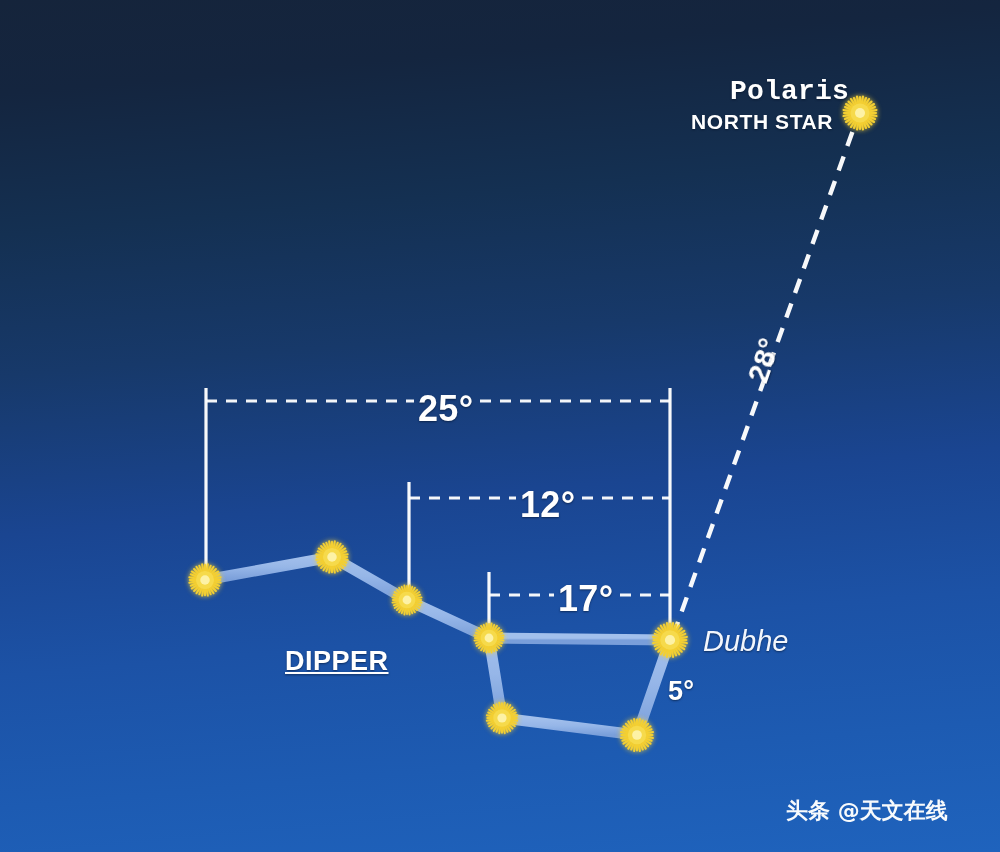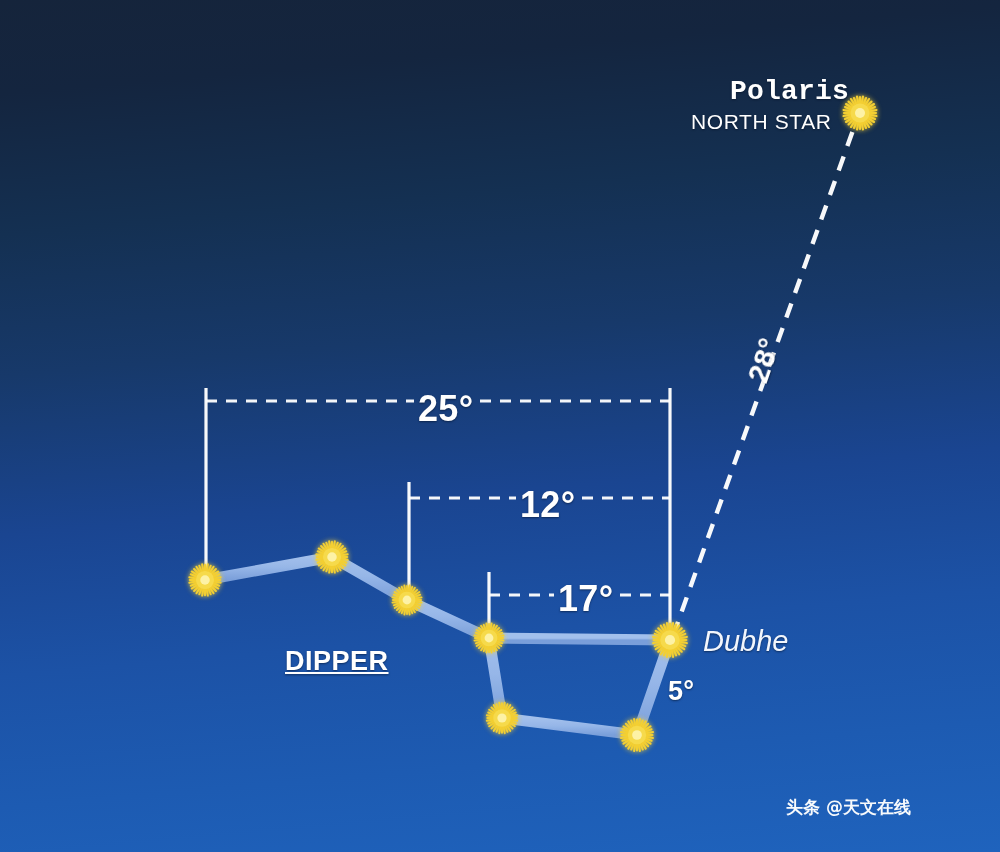--- a/index.html
+++ b/index.html
@@ -58,21 +58,21 @@
     top: 76px;
     font-size: 28px;
     font-weight: bold;
     letter-spacing: 0.2px;
     font-family: Liberation Mono, monospace;
   }
   #lbl-northstar {
     left: 691px;
     top: 110px;
     font-size: 21px;
-    font-weight: normal;
+    font-weight: bold;
     letter-spacing: 0.6px;
   }
   #lbl-dubhe {
     left: 703px;
     top: 625px;
     font-size: 29px;
     font-style: italic;
     font-weight: normal;
     color: #f2f6fd;
     text-align: center;
@@ -89,21 +89,21 @@
     top: 646px;
     font-size: 27px;
     font-weight: bold;
     letter-spacing: 0.5px;
     text-decoration: underline;
   }
   #watermark {
     position: absolute;
     left: 786px;
     top: 796px;
-    font-size: 17px;
+    font-size: 22px;
     font-weight: bold;
     color: #ffffff;
     white-space: nowrap;
     font-family: "DejaVu Sans", sans-serif;
     opacity: 0.97;
   }
 </style>
 </head>
 <body>
 

